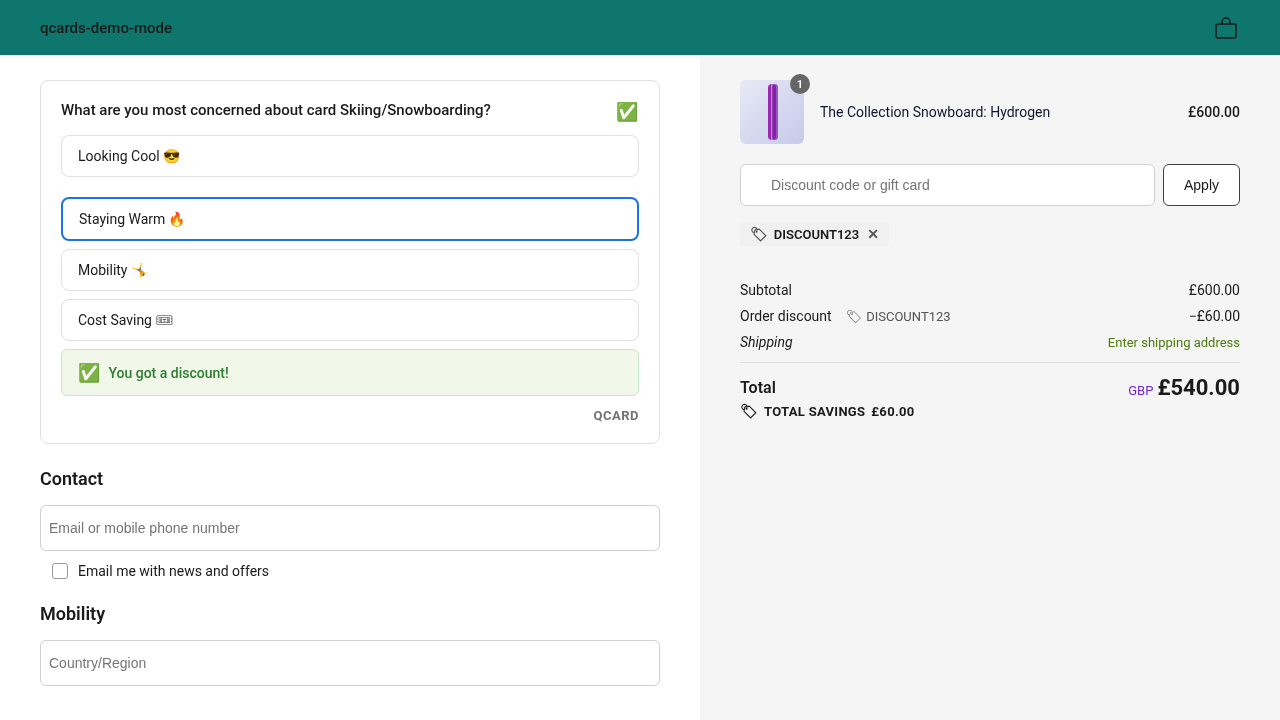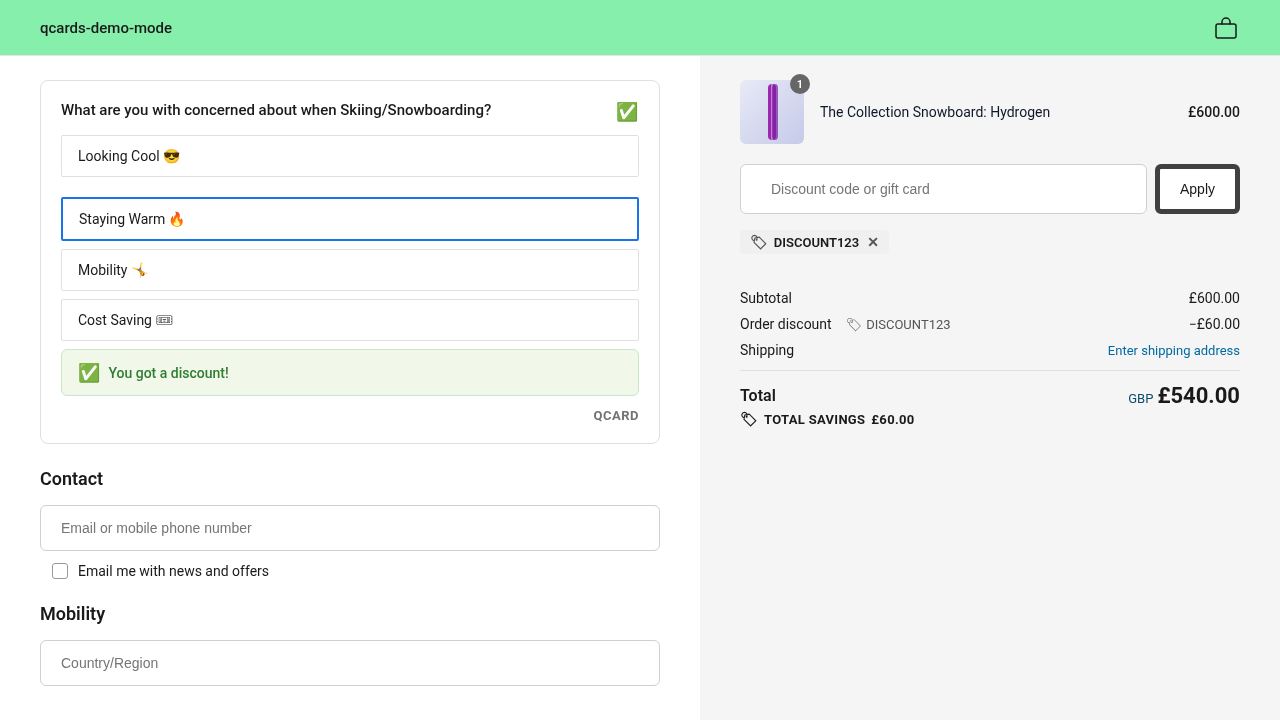--- a/index.html
+++ b/index.html
@@ -14,21 +14,21 @@
     }
 
     
     .header {
       display: flex;
       align-items: center;
       justify-content: space-between;
       padding: 0 40px;
       height: 56px;
       border-bottom: 1px solid #e5e5e5;
-      background: #86efac;
+      background: #0f766e;
     }
     .header-logo {
       font-size: 15px;
       font-weight: 500;
       color: #1a1a1a;
     }
     .header-cart-icon {
       width: 28px;
       height: 28px;
       cursor: pointer;
@@ -74,21 +74,21 @@
     }
     .qcard-check {
       position: absolute;
       top: 0;
       right: 0;
       color: #4CAF50;
       font-size: 18px;
     }
     .qcard-option {
       border: 1px solid #e0e0e0;
-      border-radius: 2px;
+      border-radius: 8px;
       padding: 12px 16px;
       margin-bottom: 8px;
       cursor: pointer;
       font-size: 14px;
       color: #1a1a1a;
       background: #fff;
       display: flex;
       align-items: center;
     }
     .qcard-option.selected {
@@ -126,21 +126,21 @@
     .section-title {
       font-size: 18px;
       font-weight: 600;
       color: #1a1a1a;
       margin-bottom: 16px;
     }
     .text-input {
       width: 100%;
       border: 1px solid #d0d0d0;
       border-radius: 6px;
-      padding: 14px 20px;
+      padding: 14px 8px;
       font-size: 14px;
       color: #999;
       outline: none;
       background: #fff;
     }
     .checkbox-row {
       display: flex;
       align-items: center;
       gap: 10px;
       margin-top: 12px;
@@ -228,21 +228,21 @@
       border: 1px solid #d0d0d0;
       border-radius: 6px;
       padding: 12px 30px;
       font-size: 14px;
       color: #999;
       outline: none;
       background: #fff;
     }
     .apply-btn {
       background: #fff;
-      border: 5px solid #404040;
+      border: 1px solid #404040;
       border-radius: 6px;
       padding: 12px 20px;
       font-size: 14px;
       font-weight: 500;
       color: #1a1a1a;
       cursor: pointer;
     }
 
     
     .discount-tag {
@@ -294,23 +294,24 @@
       display: flex;
       align-items: center;
       gap: 4px;
     }
     .discount-amount {
       color: #1a1a1a;
       font-size: 14px;
     }
     .shipping-label {
       color: #1a1a1a;
+      font-style: italic;
     }
     .shipping-value {
-      color: #0369a1;
+      color: #4d7c0f;
       font-size: 13px;
     }
     .divider {
       border: none;
       border-top: 1px solid #e0e0e0;
       margin: 12px 0;
     }
     .total-row {
       display: flex;
       justify-content: space-between;
@@ -320,21 +321,21 @@
     .total-label {
       font-size: 16px;
       font-weight: 600;
     }
     .total-value {
       font-size: 22px;
       font-weight: 700;
     }
     .total-currency {
       font-size: 13px;
-      color: #0c4a6e;
+      color: #6d28d9;
       margin-right: 4px;
       font-weight: 400;
     }
     .savings-row {
       display: flex;
       align-items: center;
       gap: 6px;
       font-size: 13px;
       font-weight: 700;
       color: #1a1a1a;
@@ -356,21 +357,21 @@
     </svg>
   </span>
 </header>
 
 <div class="main-layout">
 
   <div class="left-panel">
 
     <div class="qcard-widget">
       <div class="qcard-question">
-        <span>What are you with concerned about when Skiing/Snowboarding?</span>
+        <span>What are you most concerned about card Skiing/Snowboarding?</span>
         <span class="qcard-check">✅</span>
       </div>
 
       <div class="qcard-option">
         <span>Looking Cool 😎</span>
       </div>
       <div class="qcard-option selected">
         <span>Staying Warm 🔥</span>
       </div>
       <div class="qcard-option">

